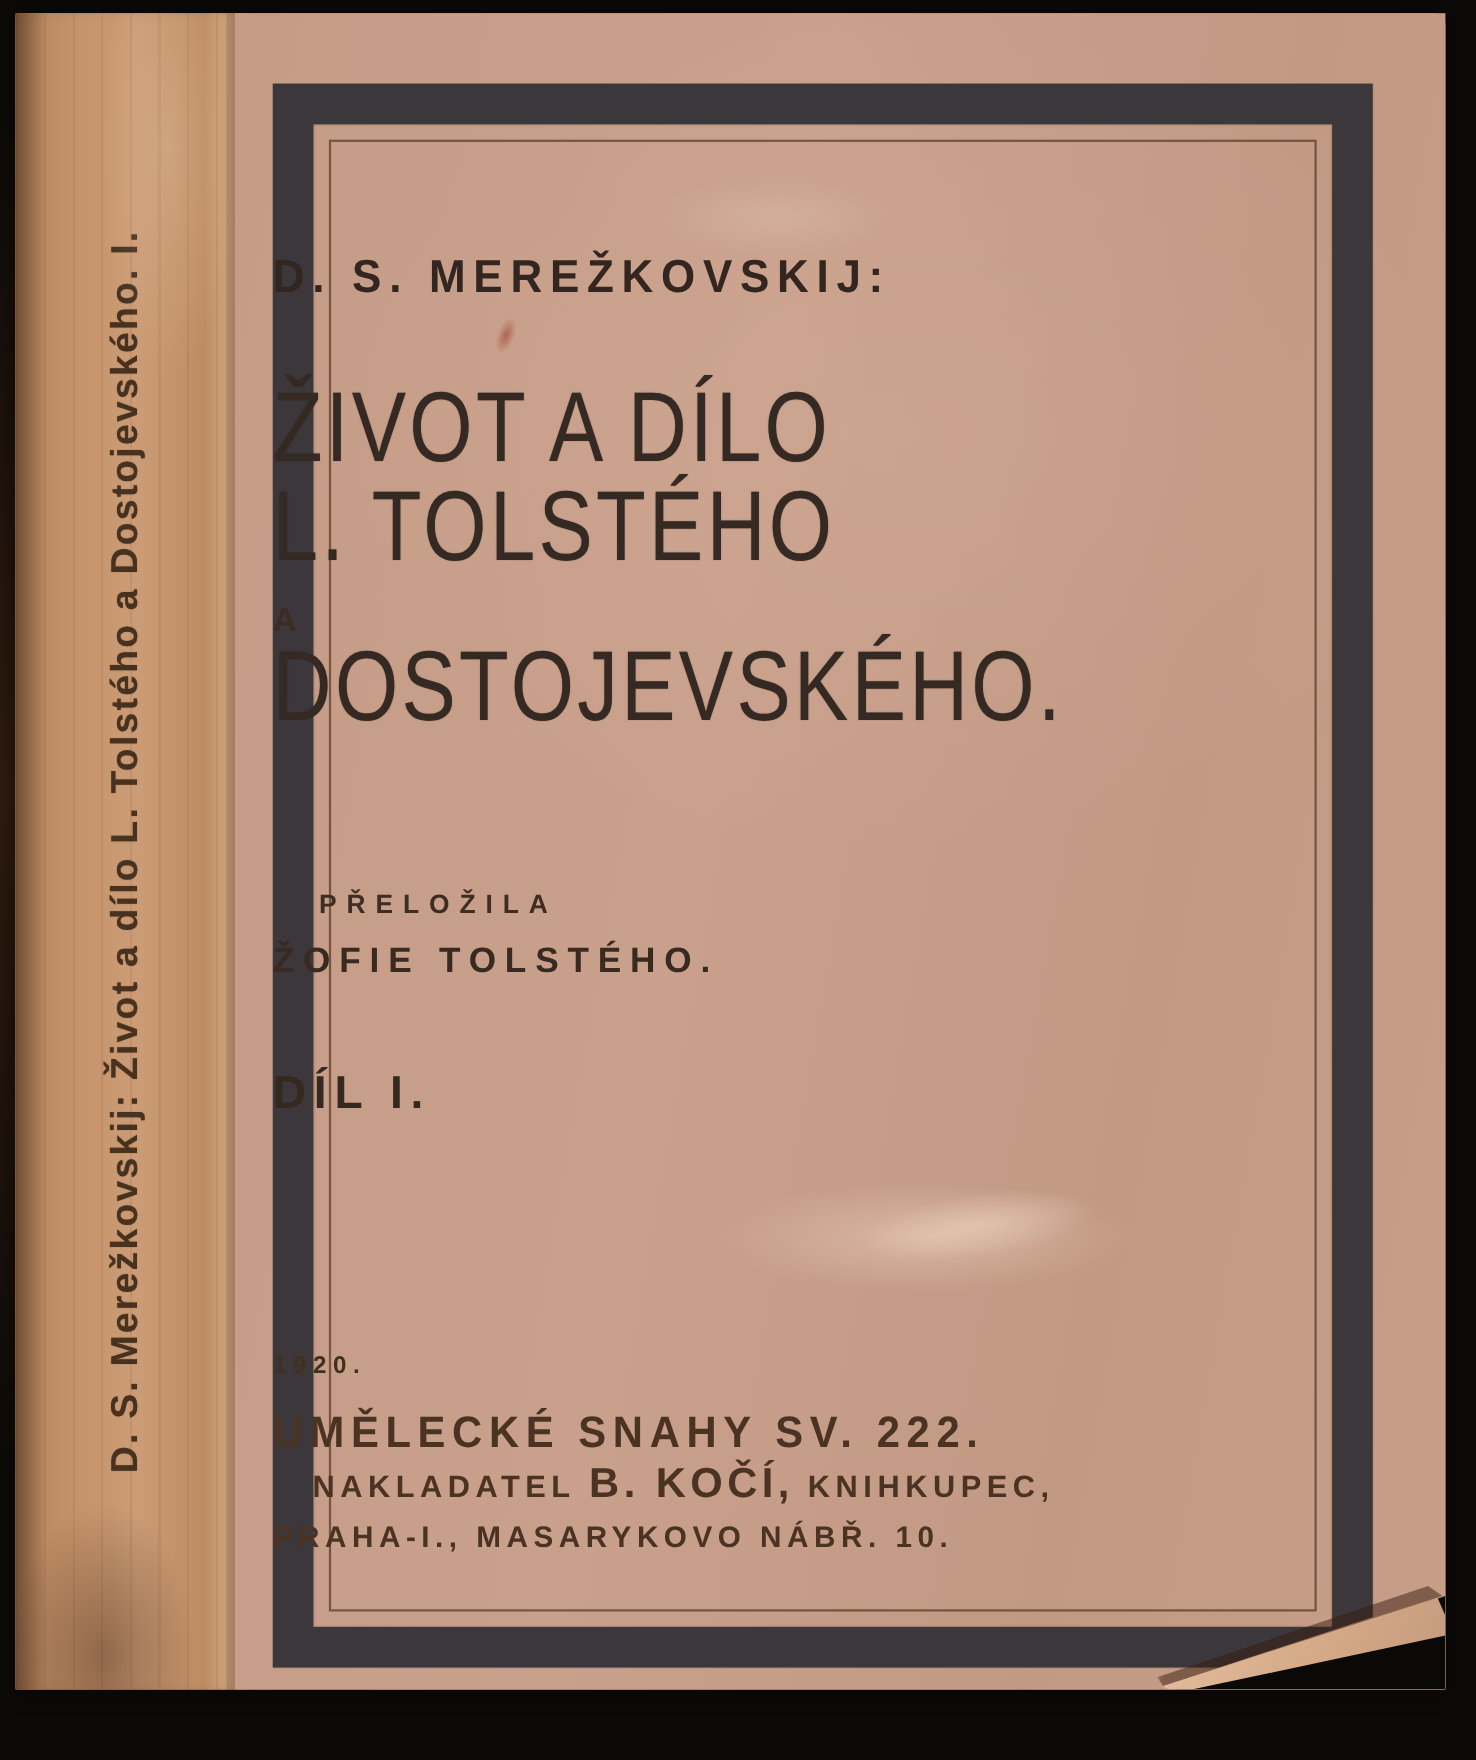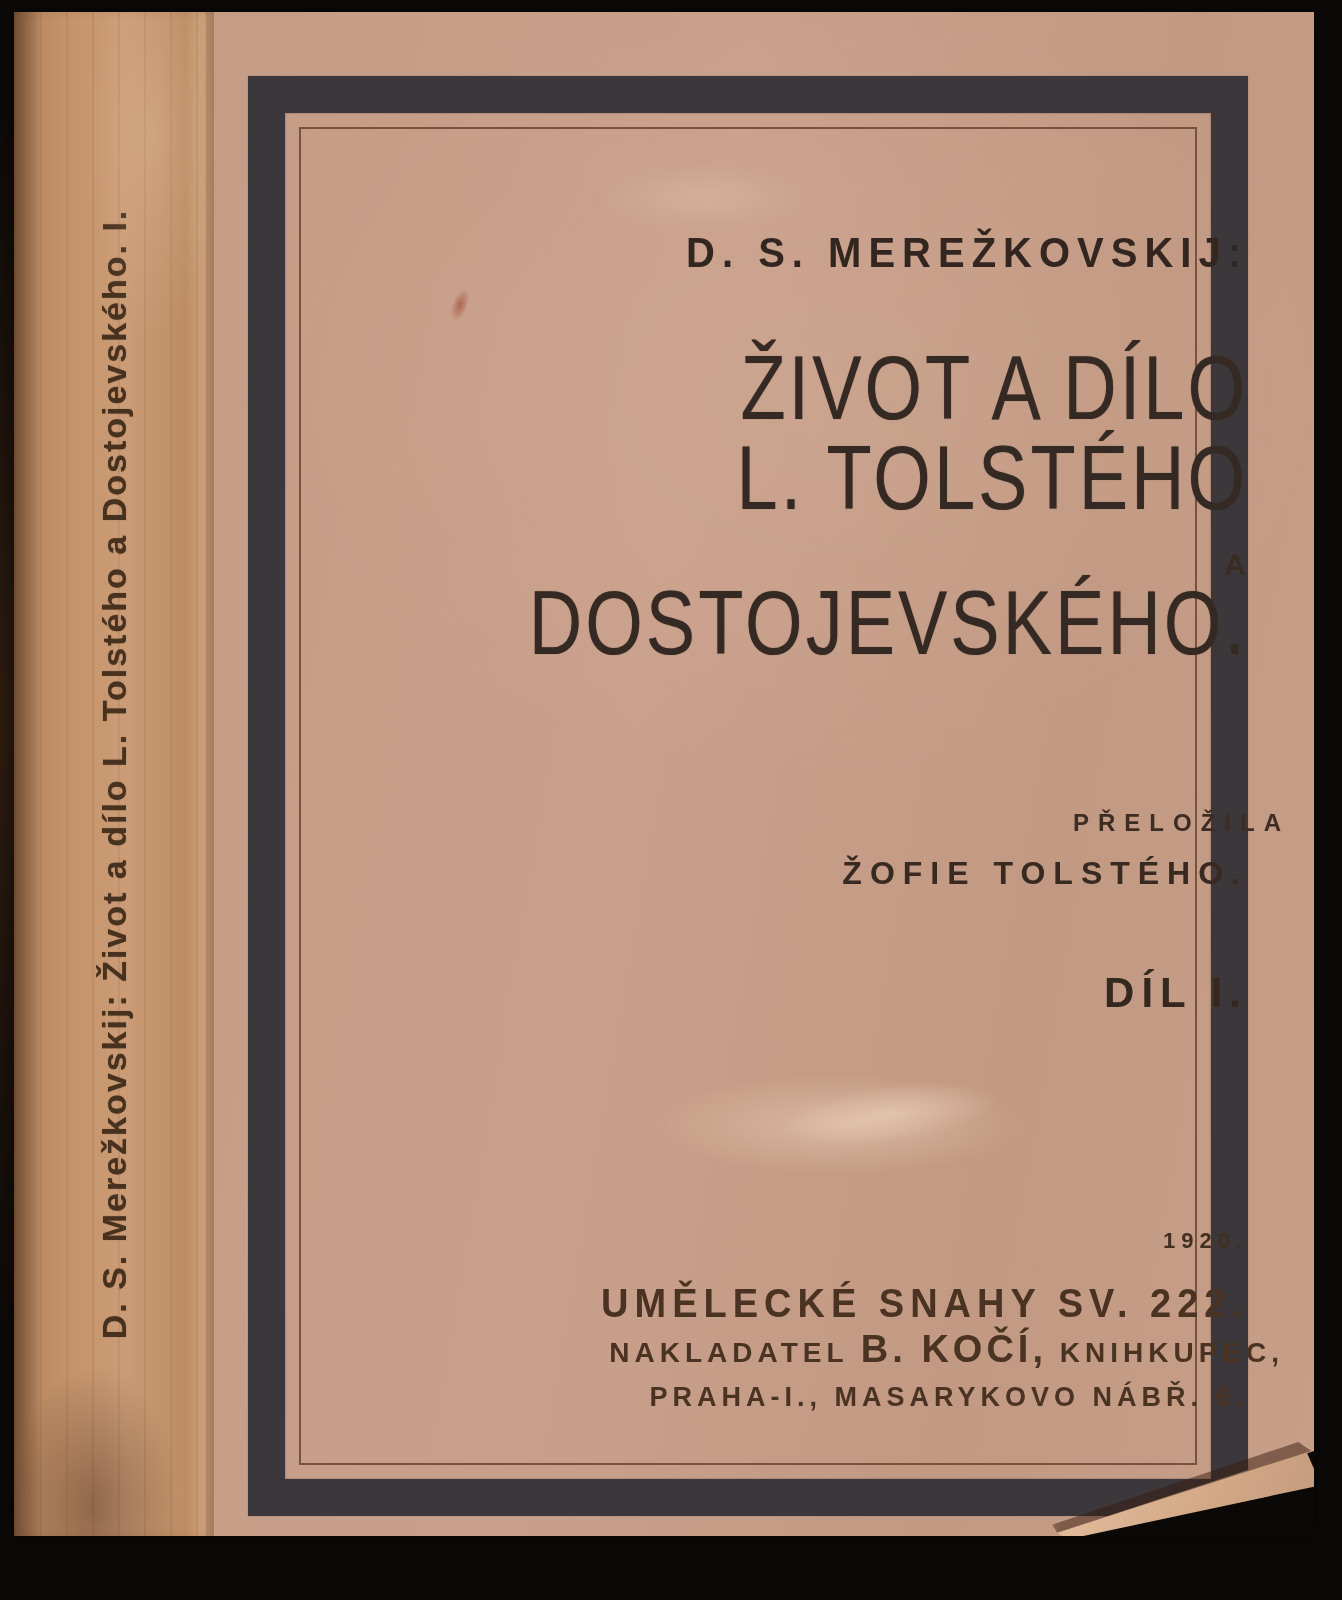--- a/index.html
+++ b/index.html
@@ -31,21 +31,21 @@
   .front{position:absolute;left:200px;top:0;width:1100px;height:1524px;
     background:
       radial-gradient(ellipse 260px 70px at 57% 73%, rgba(240,214,190,.45), transparent 72%),
       radial-gradient(ellipse 700px 500px at 55% 25%, rgba(255,238,220,.07), transparent 80%),
       linear-gradient(100deg,#c59c86,#c9a08b 40%,#c29983 72%,#c79e88);}
   .frame{position:absolute;left:34px;top:64px;width:1000px;height:1440px;
     box-sizing:border-box;border:37px solid #3b373a;
     box-shadow:inset 0 0 2px rgba(0,0,0,.4), 0 0 1px rgba(0,0,0,.3);}
   .hairline{position:absolute;inset:14px;border:2px solid rgba(84,52,32,.7);}
   .textlayer{position:absolute;left:34px;top:0;width:1000px;height:100%;
-    text-align:right;color:#38291f;}
+    text-align:left;color:#38291f;}
   .line{position:absolute;left:0;width:100%;line-height:1;}
   .author-line{top:220px;font-size:40px;font-weight:700;letter-spacing:7px;
     transform:scaleY(1.05);color:#332620;}
   .title-line{font-size:74px;font-weight:400;letter-spacing:3px;
     transform:scaleY(1.22);color:#342a23;text-shadow:0 0 1px rgba(60,40,30,.45);}
   .t1{top:340px;} .t2{top:430px;} .t3{top:575px;}
   .conj{top:538px;font-size:30px;font-weight:700;letter-spacing:2px;color:#3a2c23;}
   .transl-label{top:799px;font-size:24px;font-weight:700;letter-spacing:9px;color:#3d2d22;padding-left:42px;}
   .transl-name{top:845px;font-size:32px;font-weight:700;letter-spacing:8px;color:#382a20;}
   .volume{top:960px;font-size:42px;font-weight:700;letter-spacing:7px;color:#35291f;}
@@ -109,21 +109,21 @@
         <div class="line volume">DÍL I.</div>
 
         <div class="line year">1920.</div>
         <div class="line series">UMĚLECKÉ SNAHY SV. 222.</div>
 
         <div class="line pub1">
           <span>NAKLADATEL</span>
           <span class="big">B. KOČÍ,</span>
           <span>KNIHKUPEC,</span>
         </div>
-        <div class="line pub2">PRAHA-I., MASARYKOVO NÁBŘ. 6.</div>
+        <div class="line pub2">PRAHA-I., MASARYKOVO NÁBŘ. 10.</div>
       </div>
 
       <div class="dogear">
         <div class="cut"></div>
         <div class="flap"></div>
         <div class="crease"></div>
       </div>
     </div>
 
   </div>

